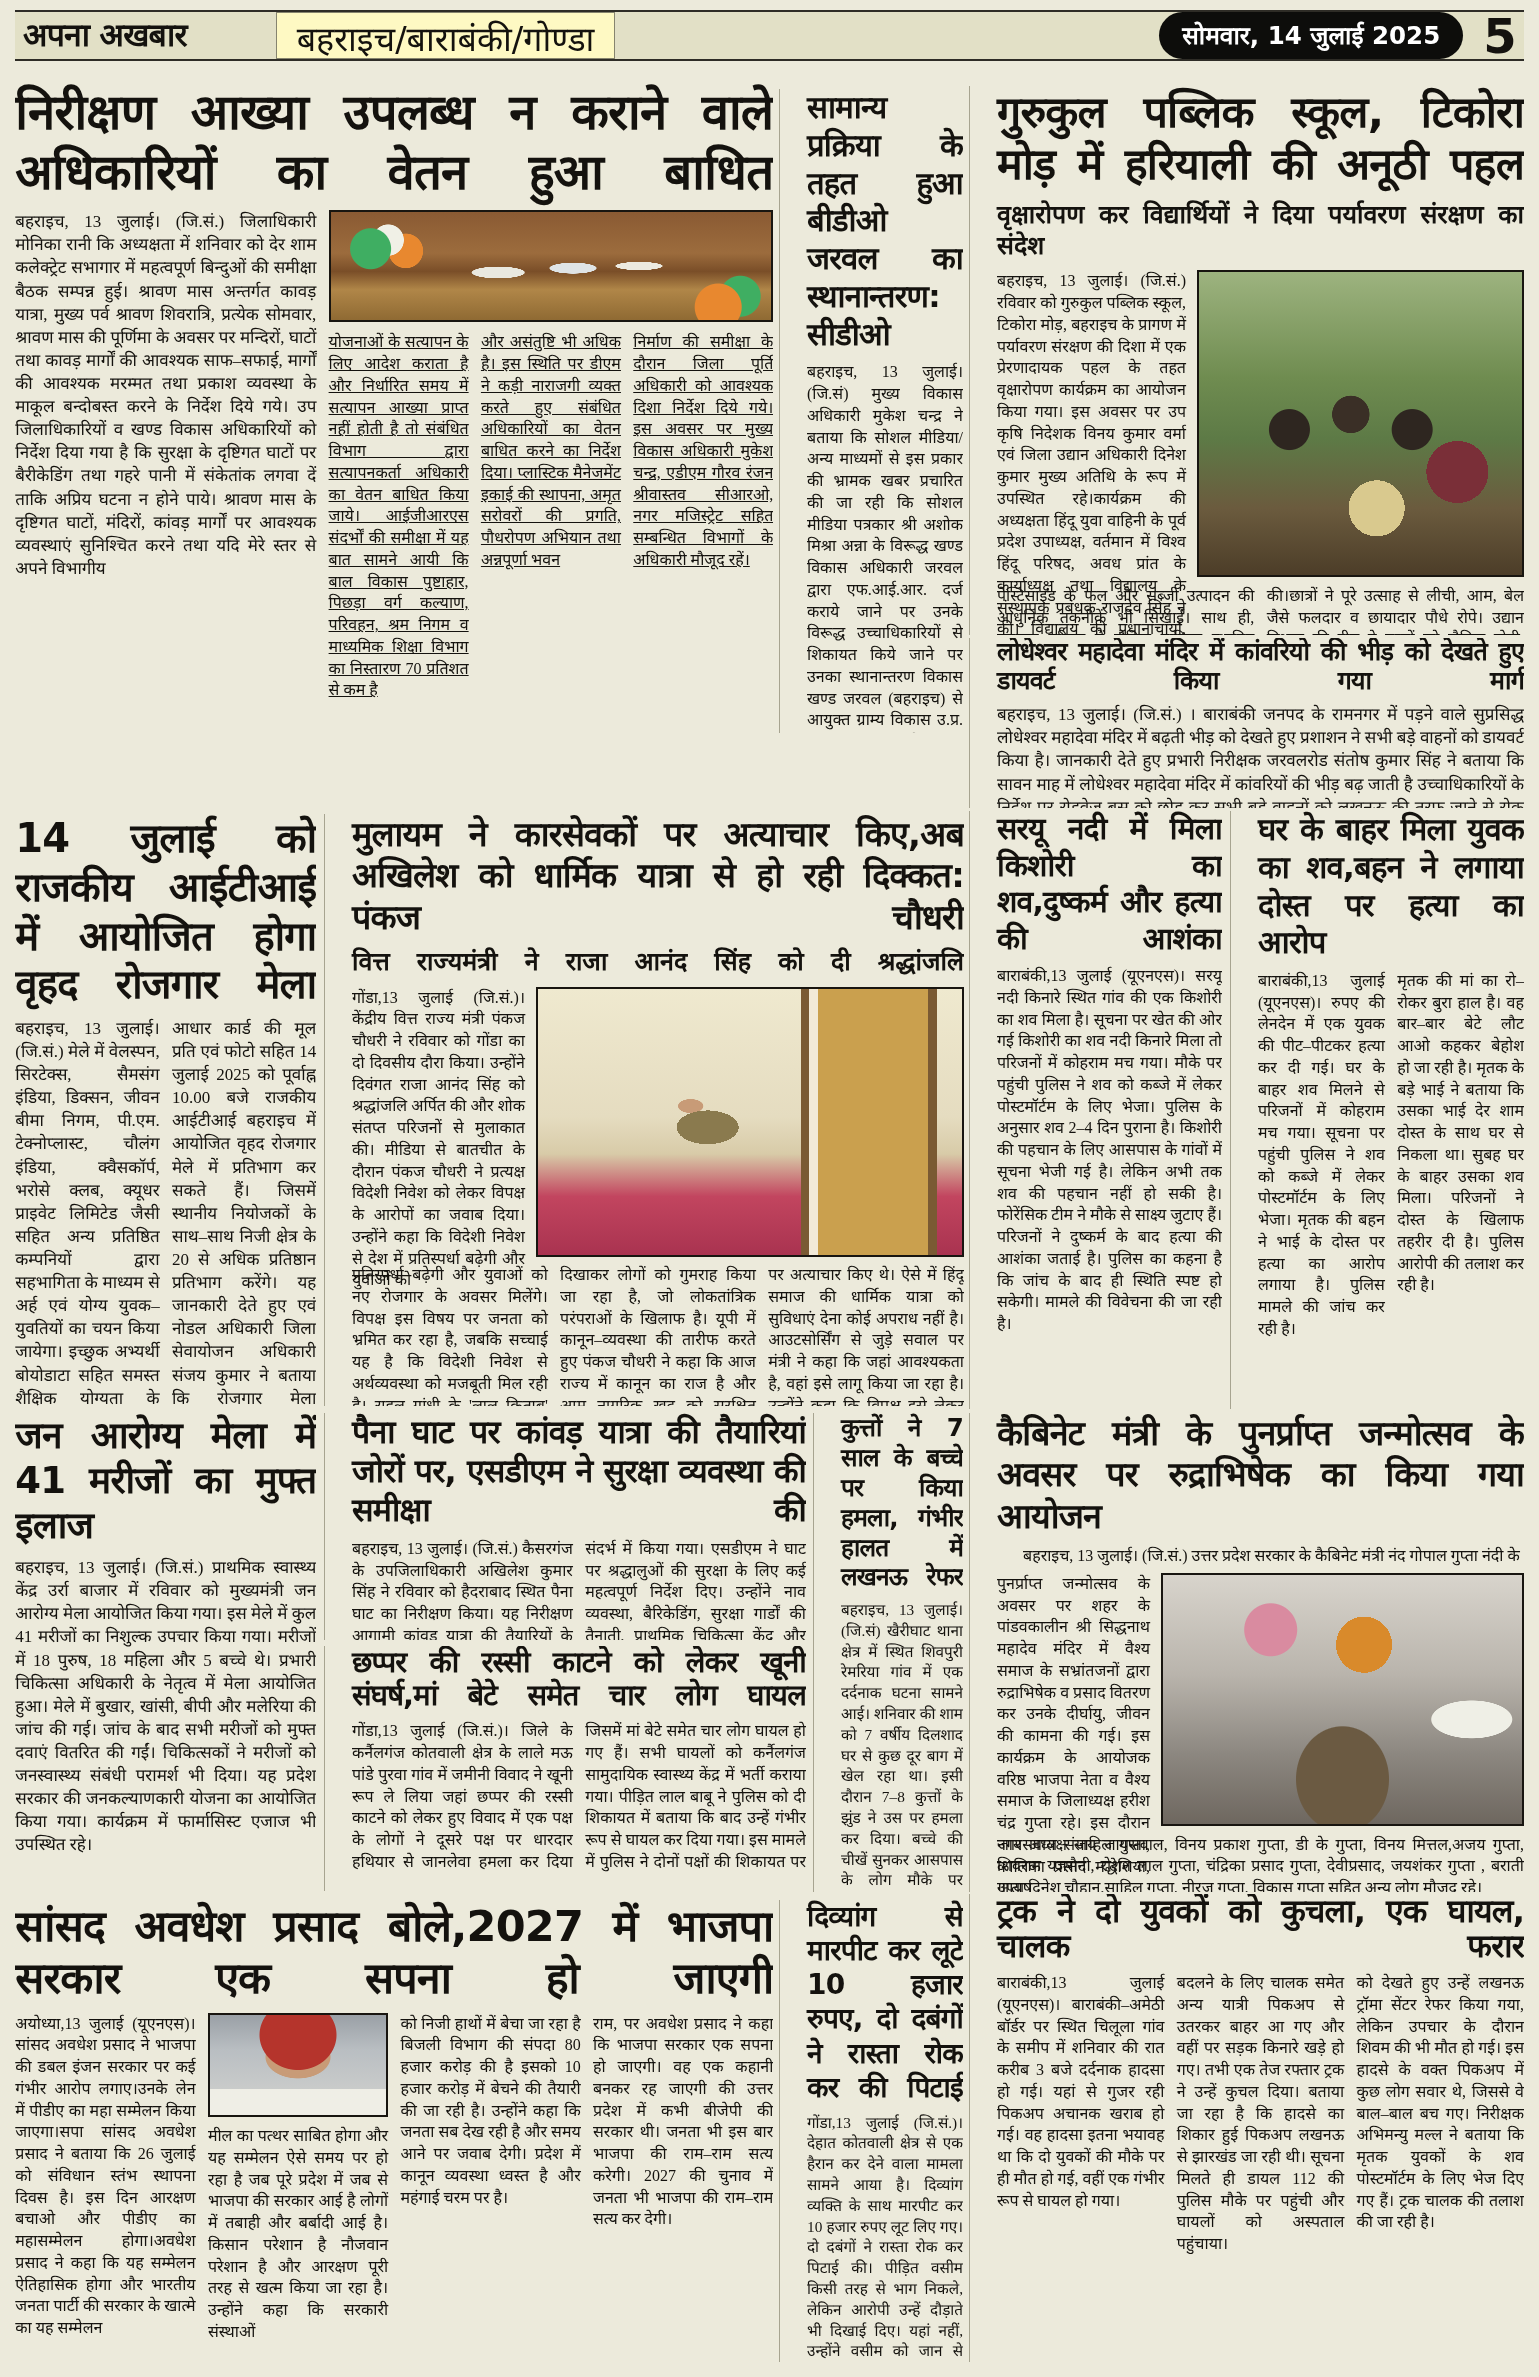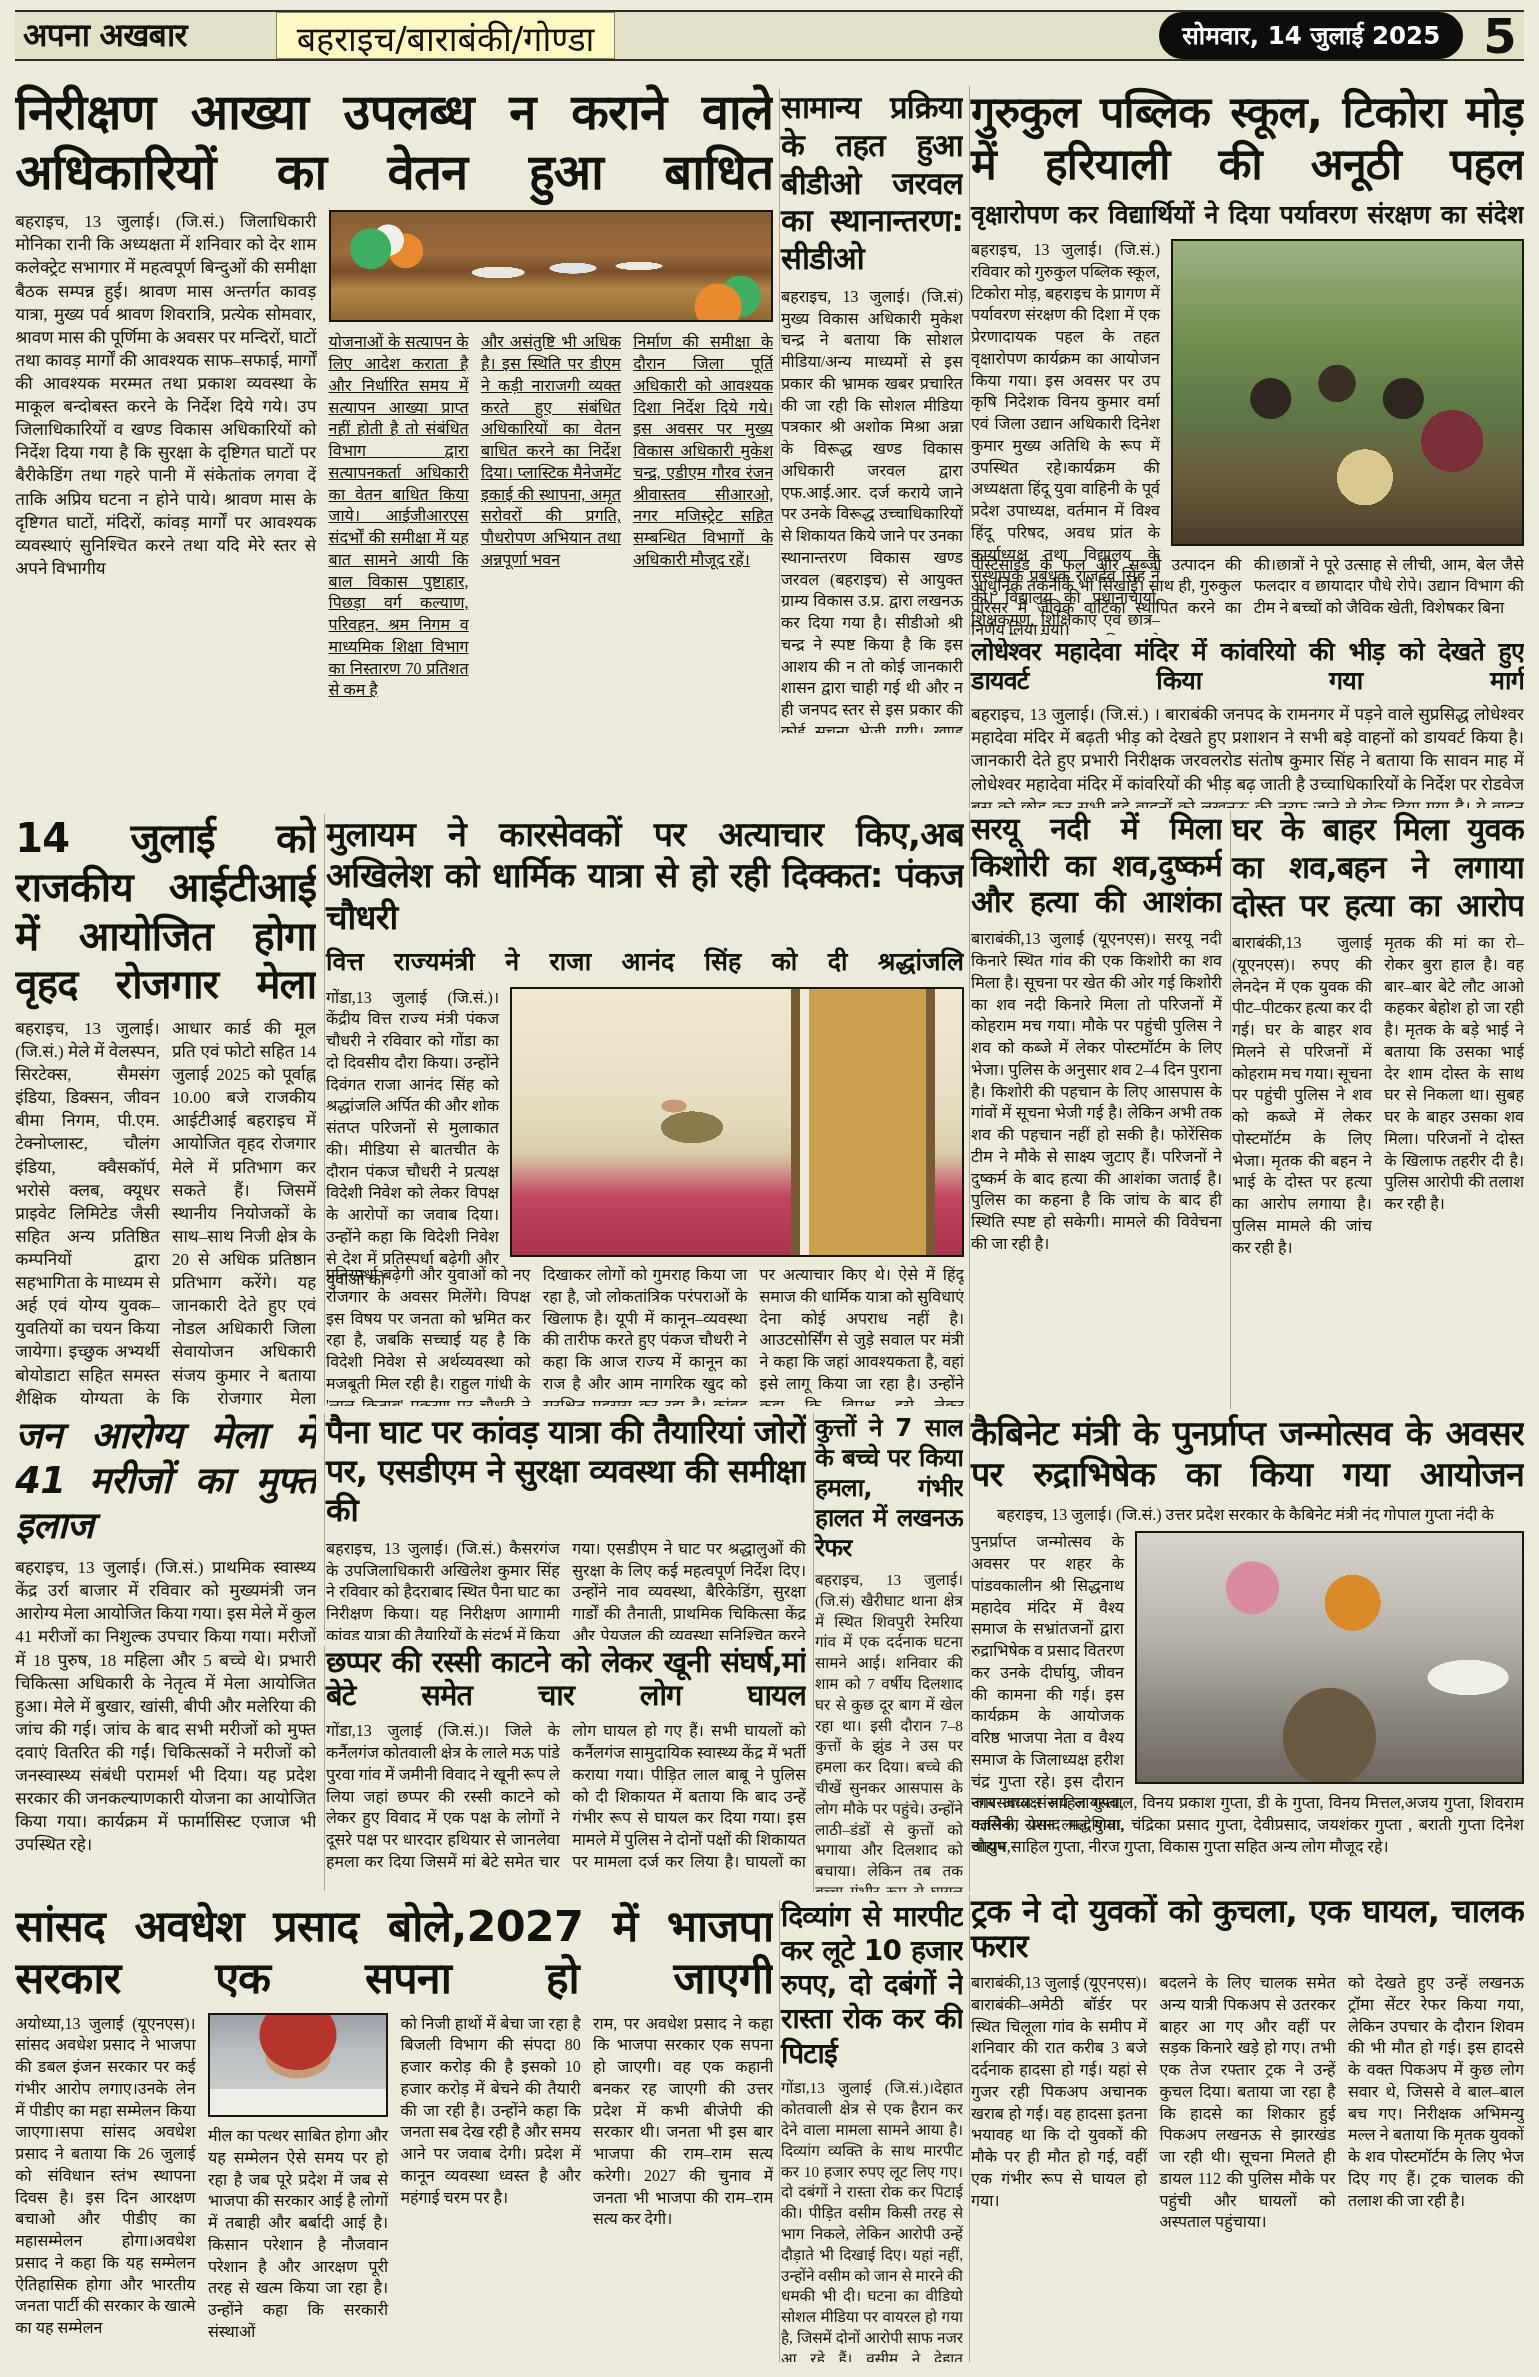--- a/index.html
+++ b/index.html
@@ -18,21 +18,21 @@
   .page-num{font-family:"DejaVu Sans",sans-serif;font-weight:900;font-size:48px;line-height:1;}
   
   .blk{position:absolute;overflow:hidden;box-sizing:border-box;}
   .hl{font-family:"DejaVu Sans",sans-serif;font-weight:900;line-height:1.22;
       letter-spacing:-0.8px;text-align:justify;text-align-last:justify;margin:0 0 7.7px 0;}
   .sub{font-family:"DejaVu Sans",sans-serif;font-weight:800;font-size:25px;line-height:1.25;
        margin:1.5px 0 9.2px 0;text-align:justify;text-align-last:justify;}
   .bt{font-size:17px;line-height:1.36;text-align:justify;}
   .cols{display:flex;gap:12.3px;}
   .cols .c{flex:1;min-width:0;}
-  .rule-l{border-left:0.8px solid #a7a490;padding-left:1px;}
+  .rule-l{border-left:0.8px solid #a7a490;padding-left:27px;}
   .photo{border:2.3px solid #181510;box-sizing:border-box;}
   
   .ph-meeting{background:
     radial-gradient(circle at 9% 34%,#3fae62 0 20px,transparent 21px),
     radial-gradient(circle at 13% 26%,#f0f0e6 0 15.3px,transparent 16px),
     radial-gradient(circle at 17% 36%,#e8882f 0 17px,transparent 17.6px),
     radial-gradient(circle at 88% 88%,#e8882f 0 23px,transparent 24px),
     radial-gradient(circle at 93% 78%,#3fae62 0 20px,transparent 21px),
     radial-gradient(ellipse at 38% 56%,#e9e8df 0 26px,transparent 27px),
     radial-gradient(ellipse at 55% 52%,#dfe4e6 0 23px,transparent 24px),
@@ -81,21 +81,21 @@
   #a-truck   {left:969px; top:1894px; width:555px;  height:468px;}
   
   #a-salary .hl{font-size:49px;}
   #a-bdo .hl{font-size:31px;}
   #a-gurukul .hl{font-size:43px;}
   #a-lodh .hl{font-size:25px;line-height:1.15;}
   #a-rojgar .hl{font-size:40px;}
   #a-mulayam .hl{font-size:34px;}
   #a-saryu .hl{font-size:30px;}
   #a-ghar .hl{font-size:31px;}
-  #a-arogya .hl{font-size:37px;font-style:italic;}
+  #a-arogya .hl{font-size:37px;}
   #a-paina .hl{font-size:32px;}
   #a-chhappar .hl{font-size:29px;line-height:1.15;}
   #a-kutte .hl{font-size:24.5px;}
   #a-cabinet .hl{font-size:34px;}
   #a-avdhesh .hl{font-size:43px;}
   #a-divyang .hl{font-size:28px;}
   #a-truck .hl{font-size:32px;line-height:1.1;}
   .small .bt{font-size:16px;}
 </style>
 </head>

